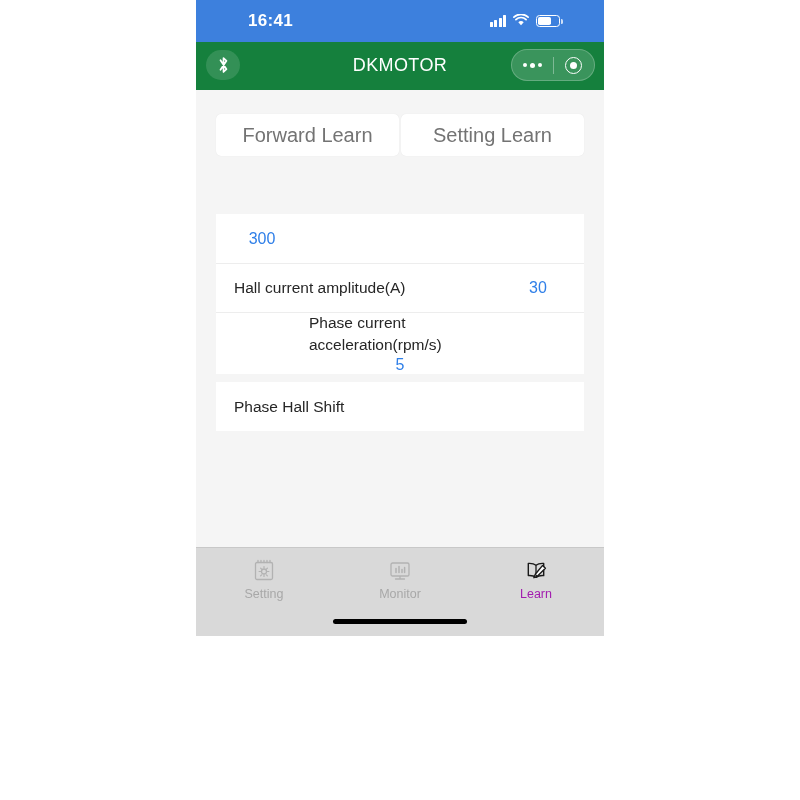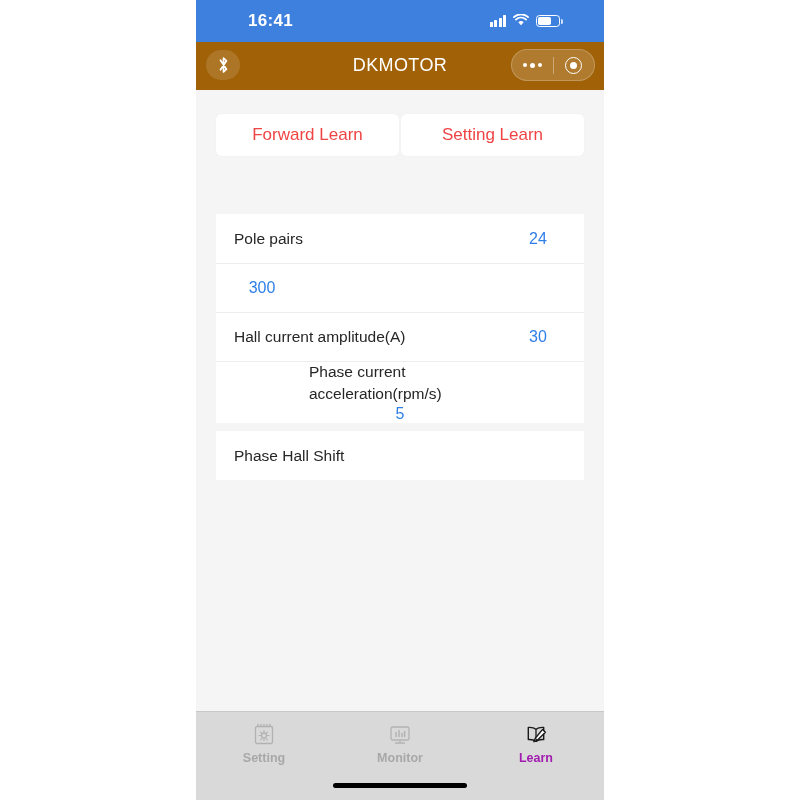--- a/index.html
+++ b/index.html
@@ -11,21 +11,21 @@
     overflow: hidden;
     font-family: "Liberation Sans", sans-serif;
   }
 
   
   #phone {
     position: absolute;
     left: 196px;
     top: 0;
     width: 408px;
-    height: 800px;
+    height: 636px;
     background: #f5f5f5;
     overflow: hidden;
   }
 
   
   .status-bar {
     position: relative;
     height: 42px;
     background: #3d80dd;
     color: #ffffff;
@@ -79,21 +79,21 @@
     left: 1.4px; top: 1.4px; bottom: 1.4px;
     width: 13px;
     background: #ffffff;
     border-radius: 1.8px;
   }
 
   
   .nav-bar {
     position: relative;
     height: 48px;
-    background: #a16207;
+    background: #15803d;
   }
   .nav-title {
     position: absolute;
     left: 0; right: 0; top: 13px;
     text-align: center;
     color: #ffffff;
     font-size: 18px;
     letter-spacing: 0.4px;
   }
   .bt-badge {
@@ -147,22 +147,22 @@
     margin: 24px 20px 0 20px;
   }
   .learn-btn {
     flex: 1;
     height: 42px;
     background: #ffffff;
     border-radius: 5px;
     display: flex;
     align-items: center;
     justify-content: center;
-    color: #ef4444;
-    font-size: 17px;
+    color: #737373;
+    font-size: 20px;
     box-shadow: 0 0 1px rgba(0,0,0,0.10);
   }
 
   
   .card {
     margin: 0 20px;
     background: #ffffff;
     overflow: hidden;
   }
   .card.first { margin-top: 58px; }
@@ -203,21 +203,20 @@
   .tab-bar {
     position: absolute;
     left: 0; right: 0; bottom: 0;
     height: 88px;
     background: #d9d9d9;
     border-top: 1px solid #c8c8c8;
   }
   .tabs {
     display: flex;
     height: 58px;
-    font-weight: bold;
   }
   .tab {
     flex: 1;
     display: flex;
     flex-direction: column;
     align-items: center;
     justify-content: center;
     gap: 3px;
     padding-top: 4px;
   }
@@ -287,24 +286,20 @@
       </div>
     </div>
   </div>
 
   <div class="learn-row">
     <div class="learn-btn">Forward Learn</div>
     <div class="learn-btn">Setting Learn</div>
   </div>
 
   <div class="card first">
-    <div class="row">
-      <div class="row-label">Pole pairs</div>
-      <div class="row-value">24</div>
-    </div>
     <div class="row">
       <div class="row-value">300</div>
     </div>
     <div class="row">
       <div class="row-label">Hall current amplitude(A)</div>
       <div class="row-value">30</div>
     </div>
     <div class="row tall">
       <div class="row-label two-line">Phase current acceleration(rpm/s)</div>
       <div class="row-value">5</div>

